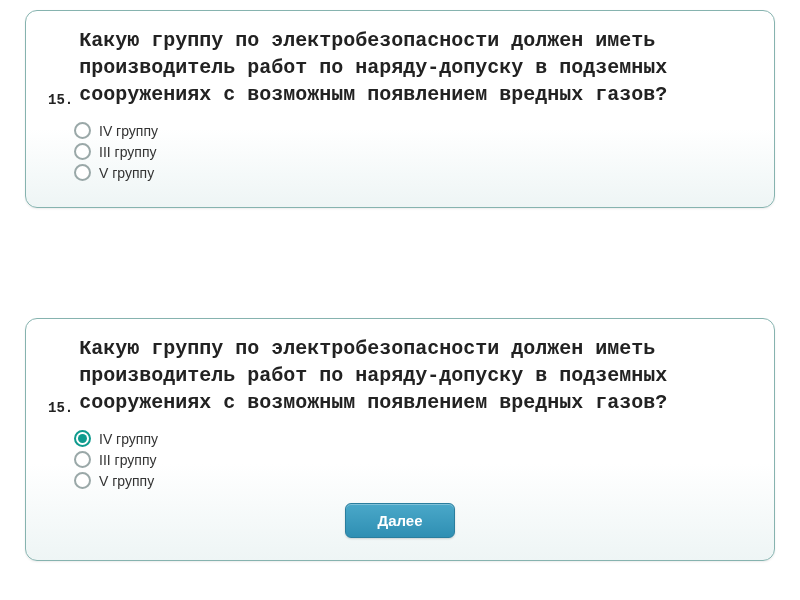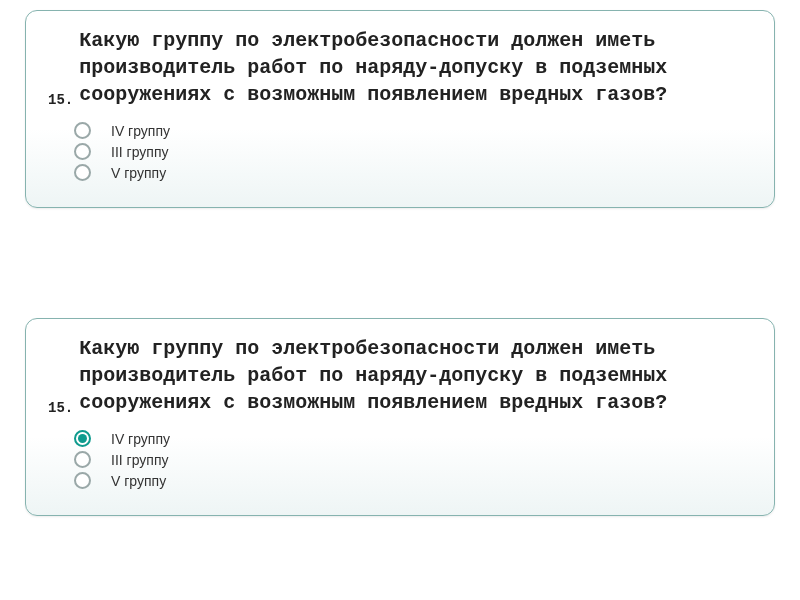--- a/index.html
+++ b/index.html
@@ -36,21 +36,21 @@
     font-size: 20px;
     color: #222;
     line-height: 1.35;
   }
   .options {
     padding-left: 26px;
   }
   .option {
     display: flex;
     align-items: center;
-    gap: 20px;
+    gap: 8px;
     margin-bottom: 4px;
     cursor: pointer;
   }
   .radio {
     width: 17px;
     height: 17px;
     border: 2px solid #9aa8a8;
     border-radius: 50%;
     background: #fff;
     flex-shrink: 0;
@@ -124,13 +124,16 @@
     </div>
     <div class="option">
       <span class="radio"></span>
       <span class="opt-label">III группу</span>
     </div>
     <div class="option">
       <span class="radio"></span>
       <span class="opt-label">V группу</span>
     </div>
   </div>
+  <div class="btn-row">
+    <button class="btn">Далее</button>
+  </div>
 </div>
 
 </body></html>

